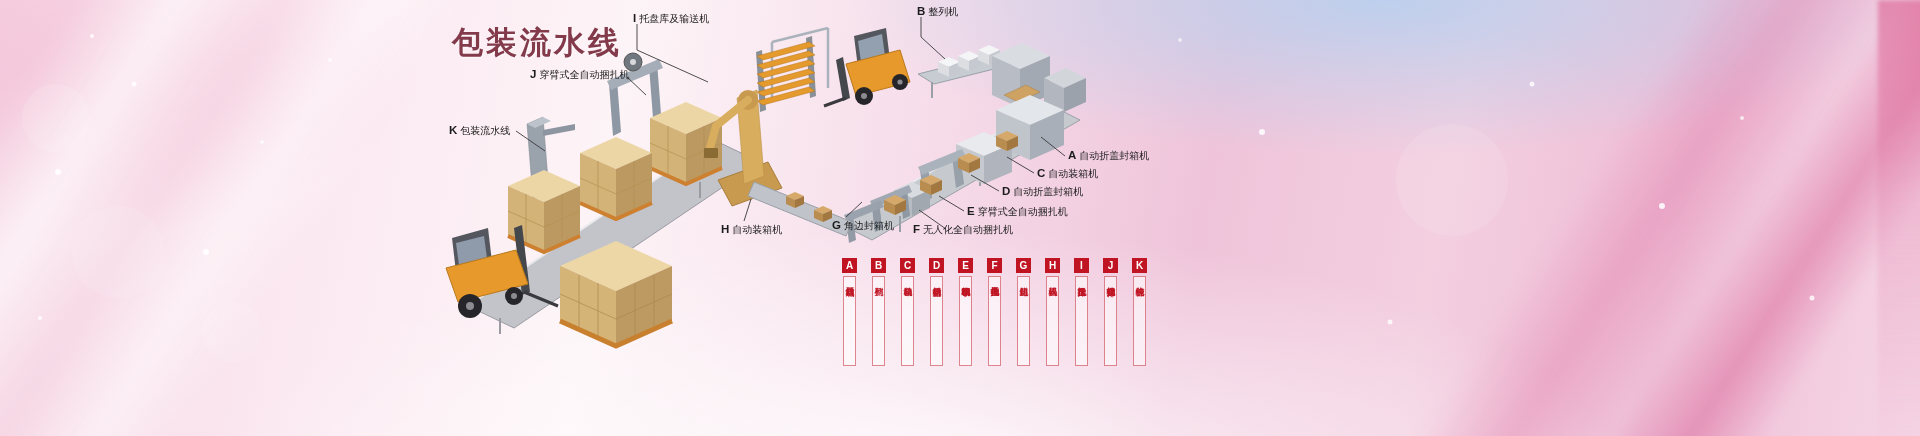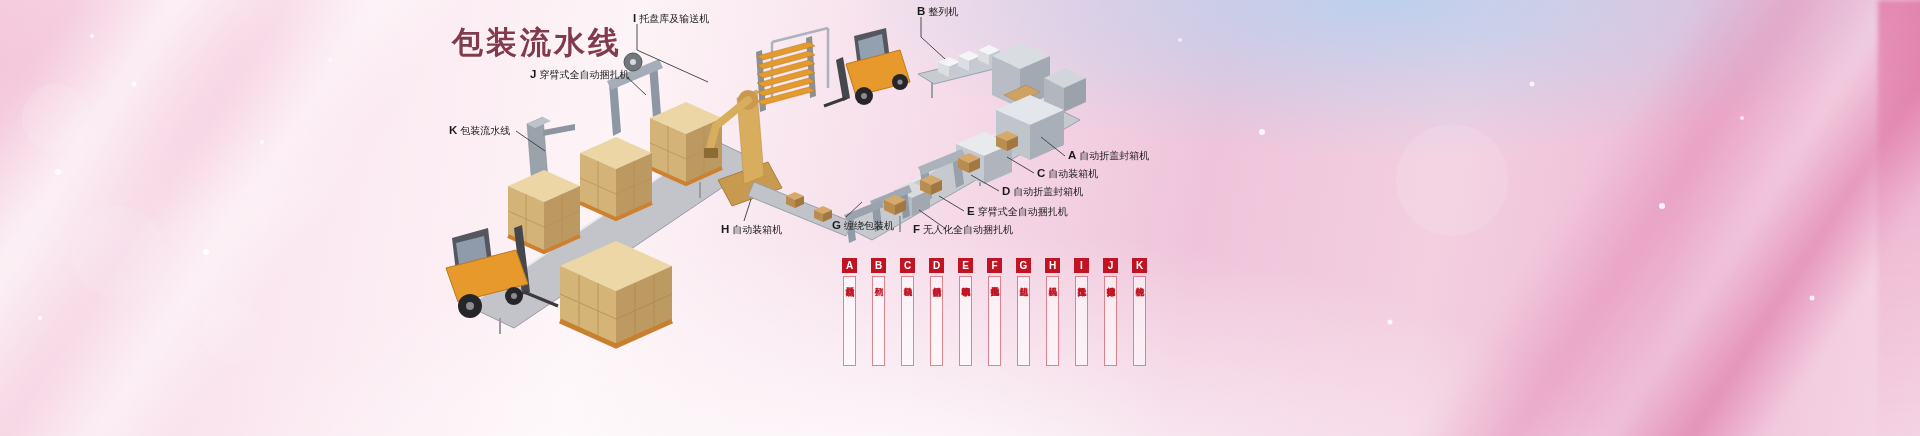--- a/index.html
+++ b/index.html
@@ -300,21 +300,21 @@
 
   <div class="callout" style="left:449px;top:124px"><span class="co-letter">K</span><span class="co-label">包装流水线</span></div>
   <div class="callout" style="left:530px;top:68px"><span class="co-letter">J</span><span class="co-label">穿臂式全自动捆扎机</span></div>
   <div class="callout" style="left:633px;top:12px"><span class="co-letter">I</span><span class="co-label">托盘库及输送机</span></div>
   <div class="callout" style="left:917px;top:5px"><span class="co-letter">B</span><span class="co-label">整列机</span></div>
   <div class="callout" style="left:1068px;top:149px"><span class="co-letter">A</span><span class="co-label">自动折盖封箱机</span></div>
   <div class="callout" style="left:1037px;top:167px"><span class="co-letter">C</span><span class="co-label">自动装箱机</span></div>
   <div class="callout" style="left:1002px;top:185px"><span class="co-letter">D</span><span class="co-label">自动折盖封箱机</span></div>
   <div class="callout" style="left:967px;top:205px"><span class="co-letter">E</span><span class="co-label">穿臂式全自动捆扎机</span></div>
   <div class="callout" style="left:913px;top:223px"><span class="co-letter">F</span><span class="co-label">无人化全自动捆扎机</span></div>
-  <div class="callout" style="left:832px;top:219px"><span class="co-letter">G</span><span class="co-label">缠绕包装机</span></div>
+  <div class="callout" style="left:832px;top:219px"><span class="co-letter">G</span><span class="co-label">角边封箱机</span></div>
   <div class="callout" style="left:721px;top:223px"><span class="co-letter">H</span><span class="co-label">自动装箱机</span></div>
 
   <div class="legend">
     <div class="legend-item">
         <div class="legend-letter">A</div>
         <div class="legend-label">自动开箱封底机</div>
       </div>
     <div class="legend-item">
         <div class="legend-letter">B</div>
         <div class="legend-label">整列机</div>

